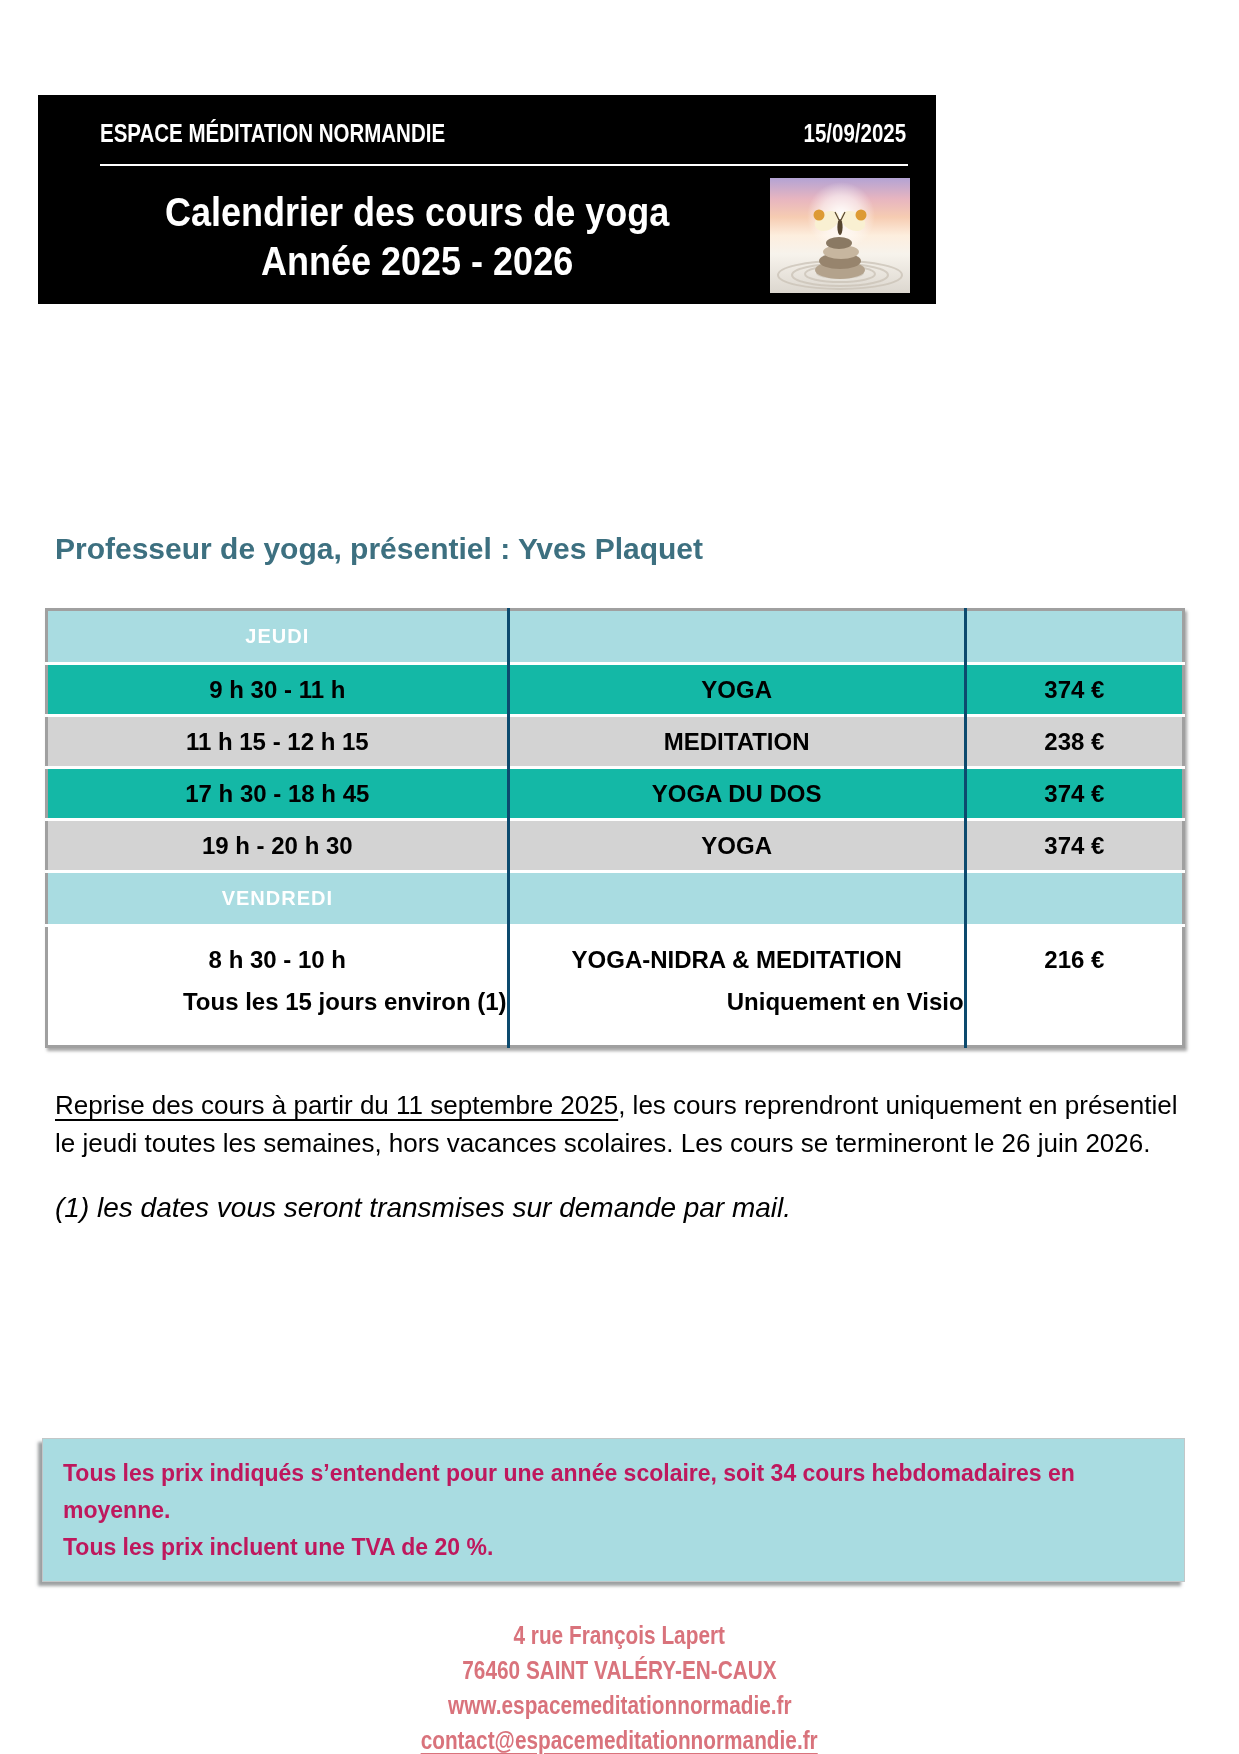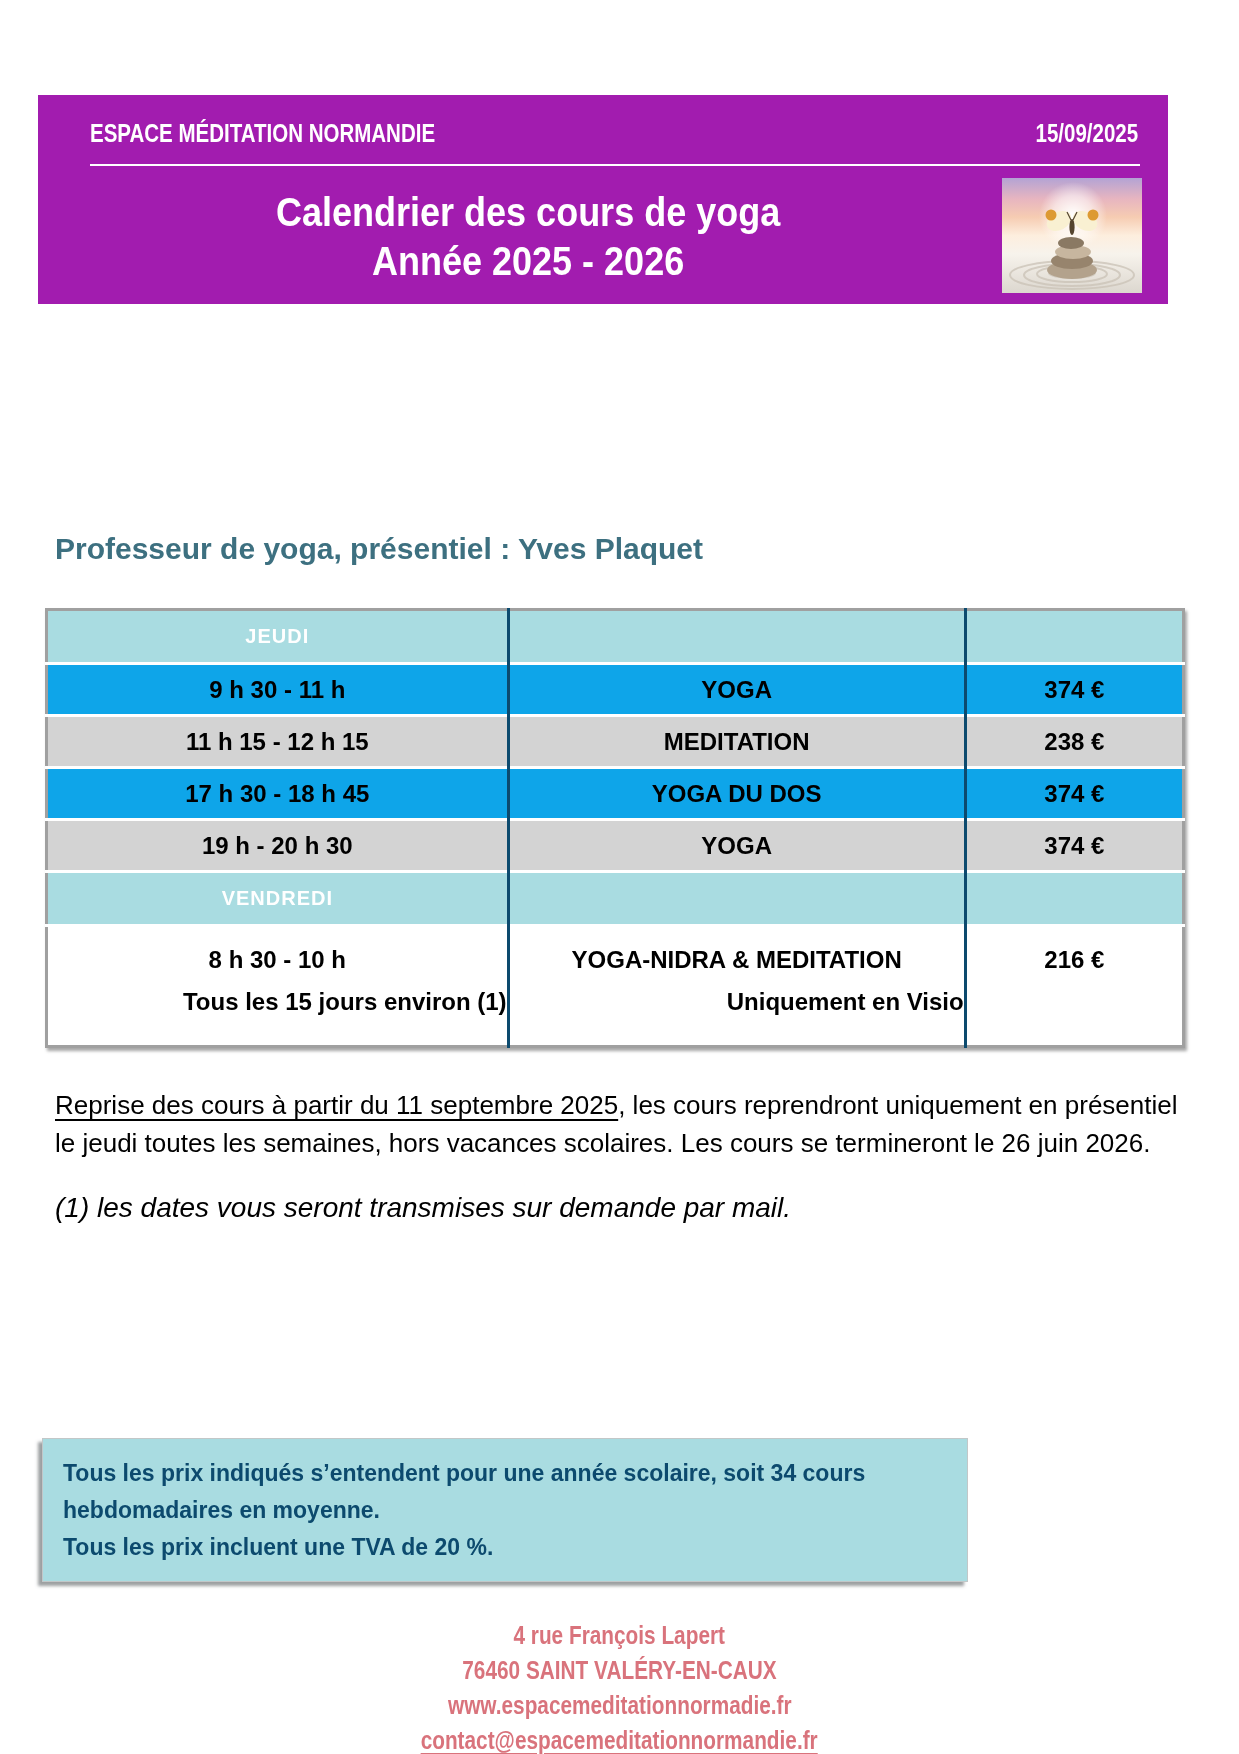--- a/index.html
+++ b/index.html
@@ -10,23 +10,24 @@
     width: 1239px;
     height: 1754px;
     background: #ffffff;
     overflow: hidden;
   }
 
   
   .banner {
     position: relative;
     margin: 95px 0 0 38px;
-    width: 1130px;
+    width: 898px;
     height: 209px;
-    background: #a21caf;
+    background: #000000;
+    padding-left: 10px;
   }
   .banner-top {
     display: flex;
     justify-content: space-between;
     align-items: flex-start;
     padding: 24px 30px 0 52px;
   }
   .brand, .hdate {
     color: #ffffff;
     font-weight: bold;
@@ -89,21 +90,21 @@
   }
   table.schedule tr + tr td { border-top: 3px solid #ffffff; }
   table.schedule td + td { border-left: 3px solid #0c4a6e; }
   tr.day-row td {
     background: #a9dce1;
     color: #ffffff;
     font-size: 20px;
     letter-spacing: 1px;
     height: 54px;
   }
-  tr.data-row td { height: 52px; background: #0ea5e9; }
+  tr.data-row td { height: 52px; background: #14b8a6; }
   tr.data-row.shaded td { background: #d3d3d3; }
   td.price { color: #595959; }
   tr.last-row td {
     background: #ffffff;
     vertical-align: top;
     padding: 18px 0 28px 0;
     line-height: 30px;
   }
   tr.last-row .cell-line2 { margin-top: 12px; text-align: right; }
 
@@ -118,26 +119,26 @@
   .footnote {
     margin: 30px 55px 0 55px;
     font-style: italic;
     font-size: 28px;
     color: #000000;
   }
 
   
   .price-box {
     margin: 214px 0 0 42px;
-    width: 926px;
+    width: 1143px;
     background: #a9dce1;
     border: 1px solid #c2c7c8;
     box-shadow: -4px 4px 3px rgba(115,120,122,0.7);
     padding: 16px 20px 15px 20px;
-    color: #0c4a6e;
+    color: #be185d;
     font-weight: bold;
     font-size: 23px;
     line-height: 37px;
   }
 
   
   .footer {
     margin-top: 36px;
     text-align: center;
     color: #d9737c;

